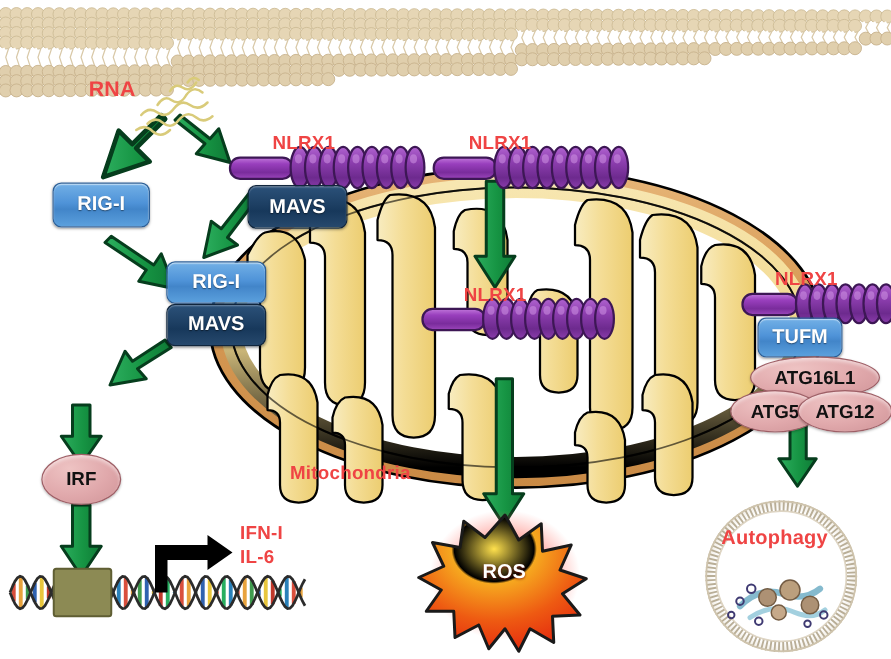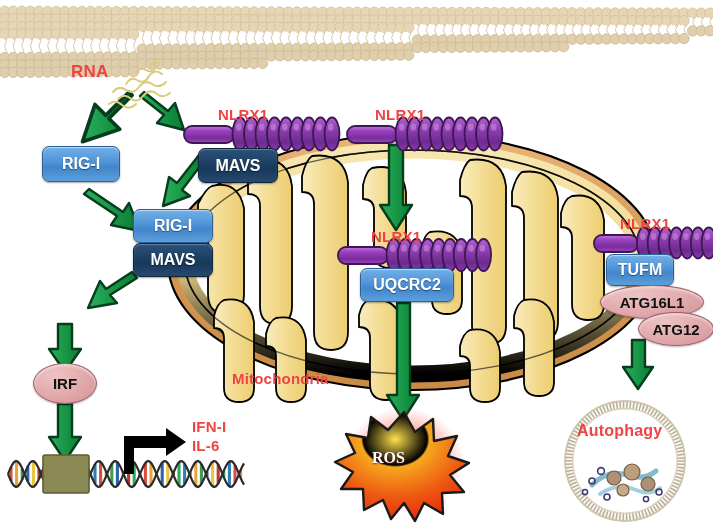--- a/index.html
+++ b/index.html
@@ -1089,24 +1089,24 @@
   <div class="lbl cyto" style="left:192px;top:419px;">IFN-I</div>
   <div class="lbl cyto" style="left:192px;top:438px;">IL-6</div>
 
   <div class="pbox lightblue" style="left:42px;top:146px;width:78px;height:36px;font-size:16px;">RIG-I</div>
 
   <div class="pbox navy" style="left:198px;top:148px;width:80px;height:35px;font-size:16px;">MAVS</div>
 
   <div class="pbox lightblue" style="left:133px;top:209px;width:80px;height:34px;font-size:16px;">RIG-I</div>
   <div class="pbox navy" style="left:133px;top:243px;width:80px;height:34px;font-size:16px;">MAVS</div>
 
-  <div class="pbox lightblue" style="left:360px;top:268px;width:94px;height:34px;font-size:16px;">UQCRC2</div>
 
   <div class="pbox lightblue" style="left:606px;top:254px;width:68px;height:32px;font-size:16px;">TUFM</div>
 
   <div class="pell" style="left:33px;top:363px;width:64px;height:41px;font-size:15px;">IRF</div>
 
   <div class="pell" style="left:600px;top:285px;width:104px;height:34px;font-size:15px;text-align:right;">ATG16L1</div>
+  <div class="pell" style="left:584px;top:312px;width:72px;height:34px;font-size:15px;">ATG5</div>
   <div class="pell" style="left:638px;top:312px;width:76px;height:34px;font-size:15px;">ATG12</div>
 
-  <div class="rosword" style="left:372px;top:449px;font-family:Liberation Serif, serif;">ROS</div>
+  <div class="rosword" style="left:386px;top:449px;">ROS</div>
 
 </div>
 
 </body></html>

